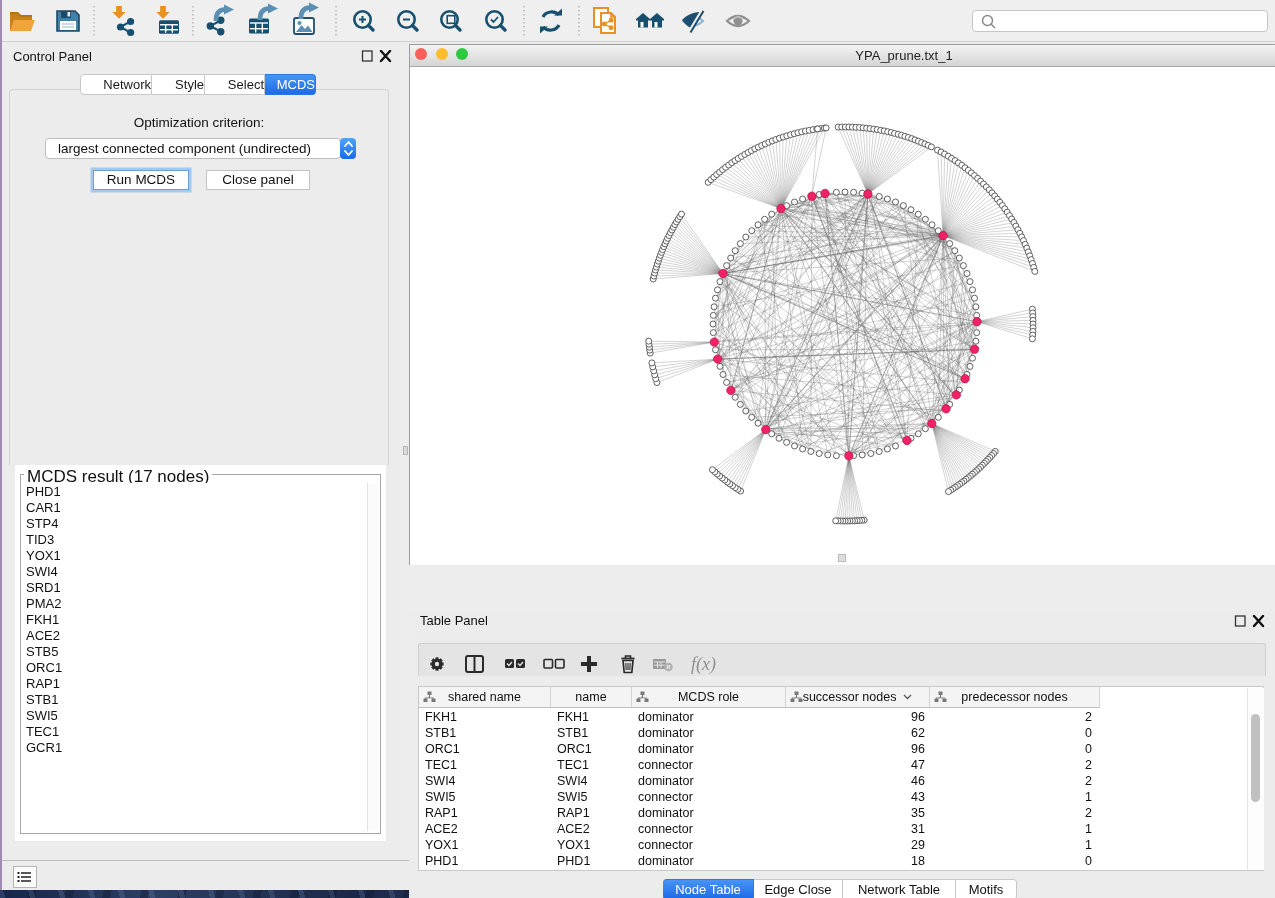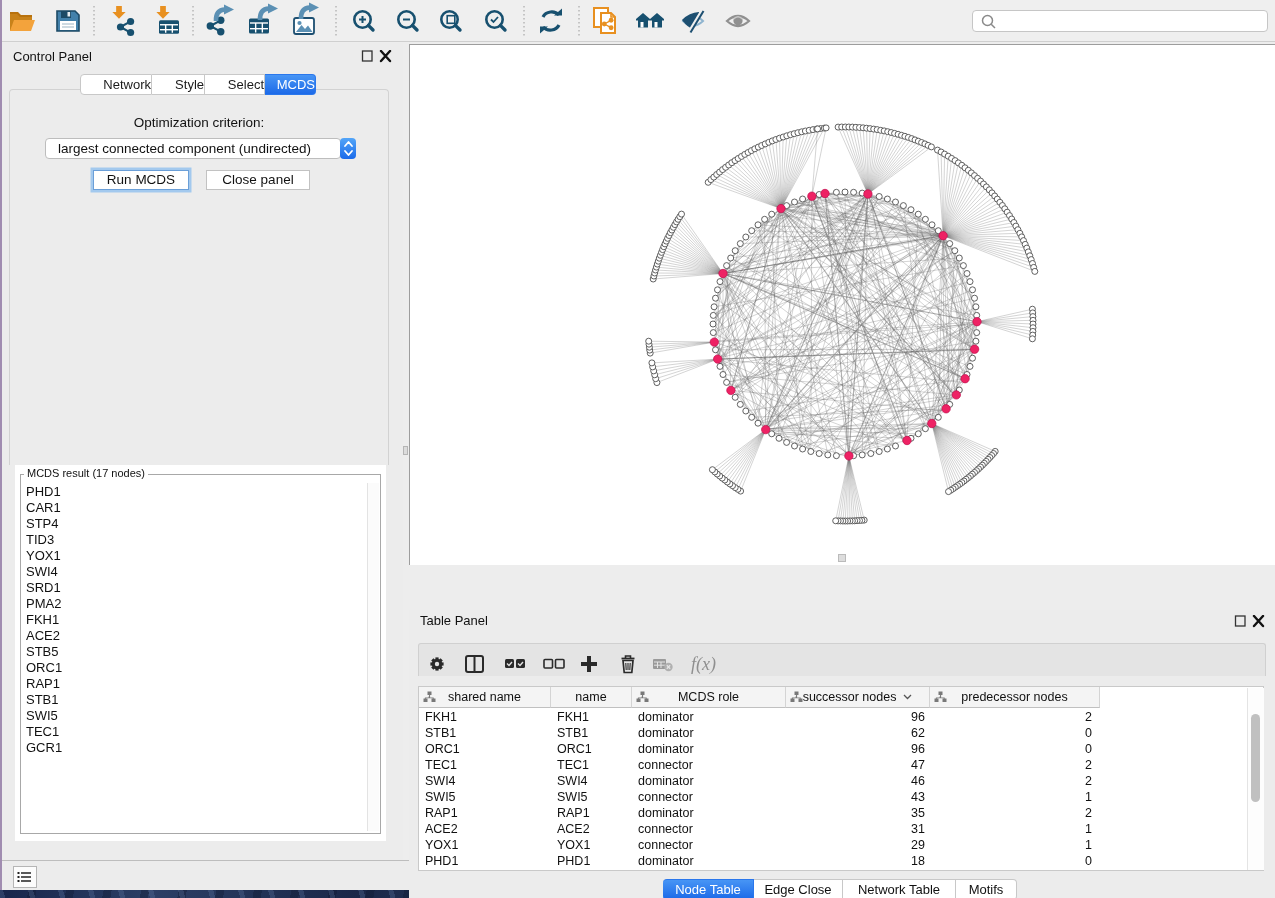--- a/index.html
+++ b/index.html
@@ -35,21 +35,21 @@
     border:1px solid #bdbdbd; border-radius:4px; font-size:13.5px; color:#111;
     line-height:19px; padding-left:12px; }
   .stepper { position:absolute; right:-16px; top:-1px; width:16px; height:21px;
     background:linear-gradient(#53a5f8,#1a6aea); border-radius:4px; }
   .btn { position:absolute; height:20px; background:#fff; border:1px solid #c2c2c2;
     border-radius:0; font-size:13.5px; color:#111; text-align:center; line-height:18px; }
   .btn.focus { box-shadow:0 0 0 2.5px #a3c9ee; border-color:#6b9fd8; }
   .whitepanel { position:absolute; left:13px; top:422px; width:371px; height:376px; background:#fff; }
   .fs-border { position:absolute; left:5px; top:9px; width:361px; height:360px; border:1px solid #a8a8a8; }
   .fs-legend { position:absolute; left:9px; top:2px; background:#fff; padding:0 3px;
-    font-size:11px; color:#111; }
+    font-size:17px; color:#111; }
   .fs-list { position:absolute; left:7px; top:18px; width:357px; height:348px; background:#fff;
     font-size:13px; color:#111; line-height:16px; padding:1px 0 0 4px; overflow:hidden; }
   .fs-scroll { position:absolute; left:352px; top:18px; width:12px; height:348px; background:#fbfbfb;
     border-left:1px solid #e3e3e3; }
 
   
   .statusbar { position:absolute; left:2px; top:860px; width:1273px; height:30px;
     background:#ececec; border-top:1px solid #bdbdbd; }
   .sb-btn { position:absolute; left:11px; top:5px; width:24px; height:22px; background:#fcfcfc;
     border:1px solid #b5b5b5; }
@@ -268,20 +268,25 @@
         </g>
     </svg>
   </div>
   <div class="mem-btn">
       <span>Memory</span>
       <div class="mem-dot"></div>
     </div>
 </div>
 
 <div class="netwin">
+  <div class="net-title">YPA_prune.txt_1
+    <div class="tl" style="left:5px; background:#f9605a"></div>
+    <div class="tl" style="left:26px; background:#fdbd2e"></div>
+    <div class="tl" style="left:46px; background:#2fc93f"></div>
+  </div>
   <div class="net-canvas">
     <svg width="865" height="497" viewBox="4 0 865 497">
       <path fill="none" stroke="#6e6e6e" stroke-width="1.1" stroke-opacity="0.55" d="M537.1 167.7L359.7 361.6M537.1 167.7L317.0 205.5M375.0 140.6L549.7 327.9M461.9 126.0L442.9 387.9M571.0 253.7L317.0 205.5M405.9 128.2L501.0 372.5M359.7 361.6L461.9 126.0M525.8 355.5L375.0 140.6M442.9 387.9L419.0 125.5M311.7 291.1L568.6 281.2M537.1 167.7L442.9 387.9M317.0 205.5L559.1 310.7M375.0 140.6L324.9 322.4M461.9 126.0L540.1 340.8"></path>
         <path fill="none" stroke="#5f5f5f" stroke-width="0.75" stroke-opacity="0.36" d="M375.0 140.6L302.2 114.3M375.0 140.6L304.9 111.6M375.0 140.6L307.8 109.1M375.0 140.6L310.7 106.5M375.0 140.6L313.6 104.1M375.0 140.6L316.6 101.6M375.0 140.6L319.6 99.3M375.0 140.6L322.7 97.0M375.0 140.6L325.8 94.7M375.0 140.6L329.0 92.6M375.0 140.6L332.2 90.5M375.0 140.6L335.5 88.4M375.0 140.6L338.8 86.4M375.0 140.6L342.1 84.5M375.0 140.6L345.4 82.6M375.0 140.6L348.8 80.8M375.0 140.6L352.3 79.1M375.0 140.6L355.7 77.5M375.0 140.6L359.2 75.9M375.0 140.6L362.8 74.3M375.0 140.6L366.3 72.9M375.0 140.6L369.9 71.5M375.0 140.6L373.5 70.2M375.0 140.6L377.2 69.0M375.0 140.6L380.8 67.8M375.0 140.6L384.5 66.7M375.0 140.6L388.2 65.7M375.0 140.6L391.9 64.7M375.0 140.6L395.7 63.8M375.0 140.6L399.4 63.0M375.0 140.6L403.2 62.3M375.0 140.6L407.0 61.6M375.0 140.6L410.8 61.0M375.0 140.6L414.6 60.5M375.0 140.6L418.4 60.1M405.9 128.2L411.6 60.9M405.9 128.2L420.1 59.9M461.9 126.0L432.1 59.1M461.9 126.0L435.7 59.0M461.9 126.0L439.3 59.0M461.9 126.0L442.8 59.0M461.9 126.0L446.4 59.1M461.9 126.0L449.9 59.3M461.9 126.0L453.5 59.5M461.9 126.0L457.1 59.8M461.9 126.0L460.6 60.2M461.9 126.0L464.1 60.6M461.9 126.0L467.7 61.1M461.9 126.0L471.2 61.6M461.9 126.0L474.7 62.3M461.9 126.0L478.2 62.9M461.9 126.0L481.7 63.7M461.9 126.0L485.2 64.5M461.9 126.0L488.6 65.4M461.9 126.0L492.1 66.3M461.9 126.0L495.5 67.3M461.9 126.0L498.9 68.3M461.9 126.0L502.3 69.4M461.9 126.0L505.7 70.6M461.9 126.0L509.0 71.9M461.9 126.0L512.3 73.2M461.9 126.0L515.6 74.5M461.9 126.0L518.9 75.9M461.9 126.0L522.1 77.4M461.9 126.0L525.4 78.9M537.1 167.7L531.5 82.1M537.1 167.7L535.1 84.0M537.1 167.7L538.6 86.1M537.1 167.7L542.2 88.2M537.1 167.7L545.6 90.4M537.1 167.7L549.1 92.6M537.1 167.7L552.4 94.9M537.1 167.7L555.8 97.3M537.1 167.7L559.0 99.8M537.1 167.7L562.3 102.3M537.1 167.7L565.4 104.9M537.1 167.7L568.5 107.6M537.1 167.7L571.6 110.3M537.1 167.7L574.6 113.1M537.1 167.7L577.5 116.0M537.1 167.7L580.4 118.9M537.1 167.7L583.3 121.8M537.1 167.7L586.0 124.9M537.1 167.7L588.7 128.0M537.1 167.7L591.3 131.1M537.1 167.7L593.9 134.3M537.1 167.7L596.4 137.5M537.1 167.7L598.8 140.8M537.1 167.7L601.2 144.2M537.1 167.7L603.5 147.6M537.1 167.7L605.7 151.0M537.1 167.7L607.9 154.5M537.1 167.7L609.9 158.1M537.1 167.7L611.9 161.7M537.1 167.7L613.9 165.3M537.1 167.7L615.7 168.9M537.1 167.7L617.5 172.6M537.1 167.7L619.2 176.4M537.1 167.7L620.8 180.1M537.1 167.7L622.3 183.9M537.1 167.7L623.8 187.8M537.1 167.7L625.2 191.6M537.1 167.7L626.5 195.5M537.1 167.7L627.7 199.4M537.1 167.7L628.8 203.4M571.0 253.7L626.4 241.2M571.0 253.7L626.7 244.9M571.0 253.7L626.9 248.6M571.0 253.7L627.0 252.3M571.0 253.7L627.0 256.0M571.0 253.7L627.0 259.7M571.0 253.7L626.9 263.4M571.0 253.7L626.7 267.1M571.0 253.7L626.4 270.8M525.8 355.5L589.2 383.4M525.8 355.5L587.5 385.5M525.8 355.5L585.7 387.5M525.8 355.5L583.9 389.5M525.8 355.5L582.1 391.4M525.8 355.5L580.2 393.4M525.8 355.5L578.3 395.3M525.8 355.5L576.4 397.2M525.8 355.5L574.5 399.0M525.8 355.5L572.5 400.9M525.8 355.5L570.5 402.7M525.8 355.5L568.5 404.5M525.8 355.5L566.4 406.2M525.8 355.5L564.4 408.0M525.8 355.5L562.3 409.7M525.8 355.5L560.2 411.3M525.8 355.5L558.0 413.0M525.8 355.5L555.9 414.6M525.8 355.5L553.7 416.2M525.8 355.5L551.5 417.7M525.8 355.5L549.3 419.2M525.8 355.5L547.1 420.7M525.8 355.5L544.8 422.2M525.8 355.5L542.5 423.6M442.9 387.9L458.2 452.1M442.9 387.9L455.9 452.3M442.9 387.9L453.5 452.5M442.9 387.9L451.1 452.6M442.9 387.9L448.7 452.8M442.9 387.9L446.4 452.9M442.9 387.9L444.0 452.9M442.9 387.9L441.6 453.0M442.9 387.9L439.2 453.0M442.9 387.9L436.9 453.0M442.9 387.9L434.5 452.9M442.9 387.9L432.1 452.9M442.9 387.9L429.7 452.8M359.7 361.6L334.6 423.1M359.7 361.6L331.9 421.3M359.7 361.6L329.2 419.6M359.7 361.6L326.5 417.7M359.7 361.6L323.9 415.9M359.7 361.6L321.3 414.0M359.7 361.6L318.8 412.0M359.7 361.6L316.2 410.1M359.7 361.6L313.7 408.0M359.7 361.6L311.2 406.0M359.7 361.6L308.8 403.9M359.7 361.6L306.4 401.7M311.7 291.1L250.9 314.6M311.7 291.1L249.7 310.7M311.7 291.1L248.7 306.8M311.7 291.1L247.7 302.9M311.7 291.1L246.7 298.9M311.7 291.1L245.9 294.9M308.3 274.1L244.2 285.1M308.3 274.1L243.7 282.1M308.3 274.1L243.4 279.2M308.3 274.1L243.0 276.2M308.3 274.1L242.7 273.2M317.0 205.5L247.2 211.0M317.0 205.5L247.9 208.0M317.0 205.5L248.7 205.0M317.0 205.5L249.5 202.0M317.0 205.5L250.4 199.1M317.0 205.5L251.3 196.1M317.0 205.5L252.3 193.2M317.0 205.5L253.3 190.2M317.0 205.5L254.4 187.3M317.0 205.5L255.5 184.4M317.0 205.5L256.6 181.6M317.0 205.5L257.8 178.7M317.0 205.5L259.0 175.9M317.0 205.5L260.3 173.1M317.0 205.5L261.6 170.3M317.0 205.5L263.0 167.5M317.0 205.5L264.4 164.7M317.0 205.5L265.9 162.0M317.0 205.5L267.4 159.3M317.0 205.5L268.9 156.6M317.0 205.5L270.5 153.9M317.0 205.5L272.1 151.3M317.0 205.5L273.8 148.7M317.0 205.5L275.5 146.1M375.0 140.6L345.7 162.7M375.0 140.6L358.6 360.7M375.0 140.6L532.3 162.7M375.0 140.6L396.6 131.0M375.0 140.6L538.2 169.0M375.0 140.6L311.5 290.2M375.0 140.6L489.5 378.0M375.0 140.6L307.0 256.0M375.0 140.6L570.7 264.6M375.0 140.6L307.3 264.6M375.0 140.6L352.0 156.8M375.0 140.6L352.0 355.2M375.0 140.6L519.4 151.3M375.0 140.6L334.3 175.6M375.0 140.6L473.2 128.5M375.0 140.6L396.6 381.0M375.0 140.6L430.4 124.3M375.0 140.6L571.0 256.0M375.0 140.6L557.4 197.6M375.0 140.6L324.7 190.0M375.0 140.6L543.7 175.6M375.0 140.6L473.2 383.5M375.0 140.6L314.0 298.4M375.0 140.6L421.8 386.9M375.0 140.6L557.4 314.4M375.0 140.6L430.4 387.7M405.9 128.2L548.8 329.3M405.9 128.2L380.6 137.6M405.9 128.2L548.8 182.7M405.9 128.2L314.0 298.4M405.9 128.2L309.5 230.2M405.9 128.2L538.2 343.0M405.9 128.2L569.9 273.2M405.9 128.2L557.4 314.4M405.9 128.2L532.3 162.7M405.9 128.2L404.8 383.5M405.9 128.2L317.0 205.5M405.9 128.2L324.7 190.0M405.9 128.2L519.4 360.7M405.9 128.2L497.4 374.4M405.9 128.2L324.7 322.0M405.9 128.2L497.4 137.6M405.9 128.2L430.4 124.3M419.0 125.5L473.2 383.5M419.0 125.5L557.4 197.6M419.0 125.5L561.0 306.5M419.0 125.5L464.8 385.5M419.0 125.5L373.0 141.7M419.0 125.5L543.7 336.4M419.0 125.5L309.5 230.2M419.0 125.5L481.4 131.0M419.0 125.5L314.0 213.6M419.0 125.5L538.2 169.0M419.0 125.5L473.2 128.5M419.0 125.5L345.7 162.7M461.9 126.0L352.0 156.8M461.9 126.0L481.4 131.0M461.9 126.0L307.3 247.4M461.9 126.0L413.2 126.5M461.9 126.0L568.5 281.8M461.9 126.0L519.4 151.3M461.9 126.0L543.7 336.4M461.9 126.0L439.0 388.0M461.9 126.0L532.3 162.7M461.9 126.0L365.7 365.8M461.9 126.0L309.5 281.8M461.9 126.0L308.1 273.2M461.9 126.0L568.5 230.2M461.9 126.0L329.2 329.3M461.9 126.0L519.4 360.7M461.9 126.0L373.0 370.3M461.9 126.0L388.5 378.0M461.9 126.0L317.0 306.5M461.9 126.0L548.8 182.7M461.9 126.0L307.3 264.6M461.9 126.0L380.6 137.6M461.9 126.0L447.6 124.3M461.9 126.0L373.0 141.7M461.9 126.0L456.2 386.9M461.9 126.0L564.0 213.6M461.9 126.0L307.0 256.0M537.1 167.7L320.6 197.6M537.1 167.7L566.5 290.2M537.1 167.7L388.5 134.0M537.1 167.7L568.5 281.8M537.1 167.7L404.8 383.5M537.1 167.7L317.0 205.5M537.1 167.7L564.0 298.4M537.1 167.7L307.3 247.4M537.1 167.7L421.8 386.9M537.1 167.7L481.4 131.0M537.1 167.7L526.0 355.2M537.1 167.7L421.8 125.1M537.1 167.7L564.0 213.6M537.1 167.7L456.2 386.9M537.1 167.7L548.8 329.3M537.1 167.7L352.0 355.2M537.1 167.7L569.9 238.8M537.1 167.7L570.7 247.4M537.1 167.7L497.4 137.6M537.1 167.7L365.7 146.2M537.1 167.7L311.5 290.2M537.1 167.7L561.0 306.5M537.1 167.7L380.6 137.6M537.1 167.7L334.3 175.6M537.1 167.7L307.3 264.6M537.1 167.7L561.0 205.5M537.1 167.7L314.0 298.4M537.1 167.7L345.7 349.3M537.1 167.7L430.4 124.3M537.1 167.7L345.7 162.7M537.1 167.7L352.0 156.8M537.1 167.7L388.5 378.0M537.1 167.7L373.0 141.7M537.1 167.7L543.7 336.4M537.1 167.7L396.6 381.0M537.1 167.7L339.8 169.0M537.1 167.7L473.2 128.5M537.1 167.7L447.6 387.7M537.1 167.7L538.2 343.0M537.1 167.7L532.3 349.3M537.1 167.7L548.8 182.7M571.0 253.7L570.7 247.4M571.0 253.7L404.8 383.5M571.0 253.7L481.4 131.0M571.0 253.7L358.6 360.7M571.0 253.7L314.0 298.4M571.0 253.7L456.2 386.9M571.0 253.7L388.5 378.0M571.0 253.7L373.0 141.7M571.0 253.7L564.0 298.4M571.0 253.7L380.6 374.4M571.0 253.7L497.4 137.6M571.0 253.7L519.4 360.7M571.0 253.7L308.1 273.2M571.0 253.7L413.2 126.5M571.0 253.7L543.7 175.6M571.0 253.7L481.4 381.0M571.0 253.7L568.5 281.8M571.0 253.7L320.6 314.4M571.0 253.7L352.0 355.2M571.0 253.7L512.3 365.8M568.6 281.2L396.6 381.0M568.6 281.2L396.6 131.0M568.6 281.2L373.0 141.7M568.6 281.2L352.0 156.8M568.6 281.2L358.6 151.3M568.6 281.2L505.0 141.7M568.6 281.2L309.5 281.8M568.6 281.2L365.7 365.8M568.6 281.2L548.8 182.7M559.1 310.7L324.7 190.0M559.1 310.7L569.9 238.8M559.1 310.7L473.2 383.5M559.1 310.7L329.2 182.7M559.1 310.7L339.8 343.0M559.1 310.7L489.5 134.0M559.1 310.7L564.0 298.4M550.3 326.9L352.0 355.2M550.3 326.9L317.0 306.5M550.3 326.9L380.6 137.6M550.3 326.9L512.3 146.2M550.3 326.9L557.4 197.6M550.3 326.9L324.7 190.0M550.3 326.9L561.0 205.5M540.1 340.8L413.2 385.5M540.1 340.8L568.5 230.2M540.1 340.8L345.7 349.3M540.1 340.8L388.5 134.0M540.1 340.8L373.0 370.3M540.1 340.8L568.5 281.8M540.1 340.8L548.8 182.7M525.8 355.5L571.0 256.0M525.8 355.5L553.3 190.0M525.8 355.5L568.5 281.8M525.8 355.5L505.0 370.3M525.8 355.5L430.4 124.3M525.8 355.5L358.6 360.7M525.8 355.5L314.0 213.6M525.8 355.5L497.4 374.4M525.8 355.5L388.5 378.0M525.8 355.5L430.4 387.7M525.8 355.5L320.6 197.6M525.8 355.5L345.7 162.7M525.8 355.5L557.4 314.4M525.8 355.5L439.0 124.0M525.8 355.5L497.4 137.6M525.8 355.5L566.5 221.8M525.8 355.5L365.7 365.8M525.8 355.5L564.0 298.4M501.0 372.5L314.0 213.6M501.0 372.5L320.6 197.6M501.0 372.5L464.8 126.5M501.0 372.5L538.2 343.0M501.0 372.5L309.5 230.2M501.0 372.5L430.4 387.7M501.0 372.5L456.2 125.1M501.0 372.5L430.4 124.3M501.0 372.5L311.5 290.2M501.0 372.5L307.3 264.6M501.0 372.5L512.3 146.2M442.9 387.9L569.9 238.8M442.9 387.9L307.3 247.4M442.9 387.9L439.0 124.0M442.9 387.9L473.2 383.5M442.9 387.9L569.9 273.2M442.9 387.9L553.3 190.0M442.9 387.9L561.0 205.5M442.9 387.9L481.4 381.0M442.9 387.9L568.5 281.8M442.9 387.9L566.5 290.2M442.9 387.9L548.8 329.3M442.9 387.9L314.0 213.6M442.9 387.9L404.8 128.5M442.9 387.9L307.0 256.0M442.9 387.9L532.3 349.3M359.7 361.6L561.0 205.5M359.7 361.6L309.5 281.8M359.7 361.6L439.0 388.0M359.7 361.6L329.2 329.3M359.7 361.6L553.3 190.0M359.7 361.6L548.8 182.7M359.7 361.6L413.2 126.5M359.7 361.6L358.6 151.3M359.7 361.6L497.4 137.6M359.7 361.6L489.5 134.0M359.7 361.6L512.3 365.8M359.7 361.6L413.2 385.5M359.7 361.6L404.8 128.5M359.7 361.6L473.2 128.5M359.7 361.6L308.1 238.8M359.7 361.6L456.2 125.1M359.7 361.6L380.6 374.4M359.7 361.6L548.8 329.3M359.7 361.6L311.5 221.8M359.7 361.6L569.9 238.8M359.7 361.6L320.6 314.4M359.7 361.6L543.7 336.4M359.7 361.6L317.0 306.5M359.7 361.6L489.5 378.0M324.9 322.4L548.8 182.7M324.9 322.4L538.2 343.0M324.9 322.4L566.5 221.8M324.9 322.4L557.4 197.6M324.9 322.4L447.6 387.7M324.9 322.4L543.7 175.6M324.9 322.4L532.3 162.7M324.9 322.4L512.3 146.2M324.9 322.4L320.6 197.6M324.9 322.4L308.1 273.2M311.7 291.1L456.2 386.9M311.7 291.1L568.5 281.8M311.7 291.1L421.8 386.9M311.7 291.1L358.6 151.3M311.7 291.1L497.4 137.6M311.7 291.1L324.7 190.0M311.7 291.1L557.4 314.4M311.7 291.1L538.2 169.0M311.7 291.1L473.2 128.5M308.3 274.1L314.0 298.4M308.3 274.1L334.3 175.6M308.3 274.1L388.5 378.0M308.3 274.1L320.6 314.4M308.3 274.1L532.3 349.3M308.3 274.1L404.8 383.5M308.3 274.1L571.0 256.0M317.0 205.5L308.1 273.2M317.0 205.5L570.7 247.4M317.0 205.5L352.0 355.2M317.0 205.5L430.4 387.7M317.0 205.5L553.3 190.0M317.0 205.5L339.8 343.0M317.0 205.5L404.8 383.5M317.0 205.5L388.5 134.0M317.0 205.5L489.5 378.0M317.0 205.5L373.0 141.7M317.0 205.5L317.0 306.5M317.0 205.5L473.2 383.5M317.0 205.5L538.2 169.0M317.0 205.5L339.8 169.0M317.0 205.5L307.3 247.4M317.0 205.5L481.4 131.0M317.0 205.5L519.4 151.3M317.0 205.5L380.6 374.4M317.0 205.5L334.3 175.6M317.0 205.5L473.2 128.5M317.0 205.5L561.0 306.5M317.0 205.5L396.6 381.0M317.0 205.5L311.5 221.8M317.0 205.5L404.8 128.5M557.4 197.6L308.1 238.8M388.5 134.0L543.7 175.6M324.7 190.0L532.3 162.7M561.0 306.5L526.0 355.2M548.8 182.7L329.2 329.3M311.5 290.2L568.5 230.2M569.9 273.2L320.6 314.4M365.7 146.2L308.1 273.2M505.0 141.7L329.2 329.3M352.0 156.8L404.8 383.5M413.2 126.5L497.4 374.4M373.0 370.3L365.7 146.2M564.0 298.4L317.0 205.5M308.1 273.2L345.7 349.3M311.5 221.8L505.0 141.7M473.2 128.5L345.7 349.3M307.3 247.4L481.4 131.0M320.6 314.4L489.5 378.0M505.0 370.3L365.7 365.8M519.4 151.3L566.5 290.2M532.3 162.7L481.4 131.0M317.0 205.5L497.4 137.6M532.3 162.7L365.7 365.8M314.0 298.4L311.5 221.8M307.0 256.0L365.7 146.2M421.8 386.9L373.0 370.3M519.4 360.7L358.6 360.7M388.5 134.0L561.0 306.5M526.0 156.8L569.9 238.8M564.0 213.6L309.5 281.8"></path>
         <g fill="#fff" stroke="#4f4f4f" stroke-width="0.9">
           <circle cx="570.7" cy="264.6" r="3.0"></circle>
           <circle cx="569.9" cy="273.2" r="3.0"></circle>
           <circle cx="566.5" cy="290.2" r="3.0"></circle>
           <circle cx="564.0" cy="298.4" r="3.0"></circle>
           <circle cx="561.0" cy="306.5" r="3.0"></circle>

